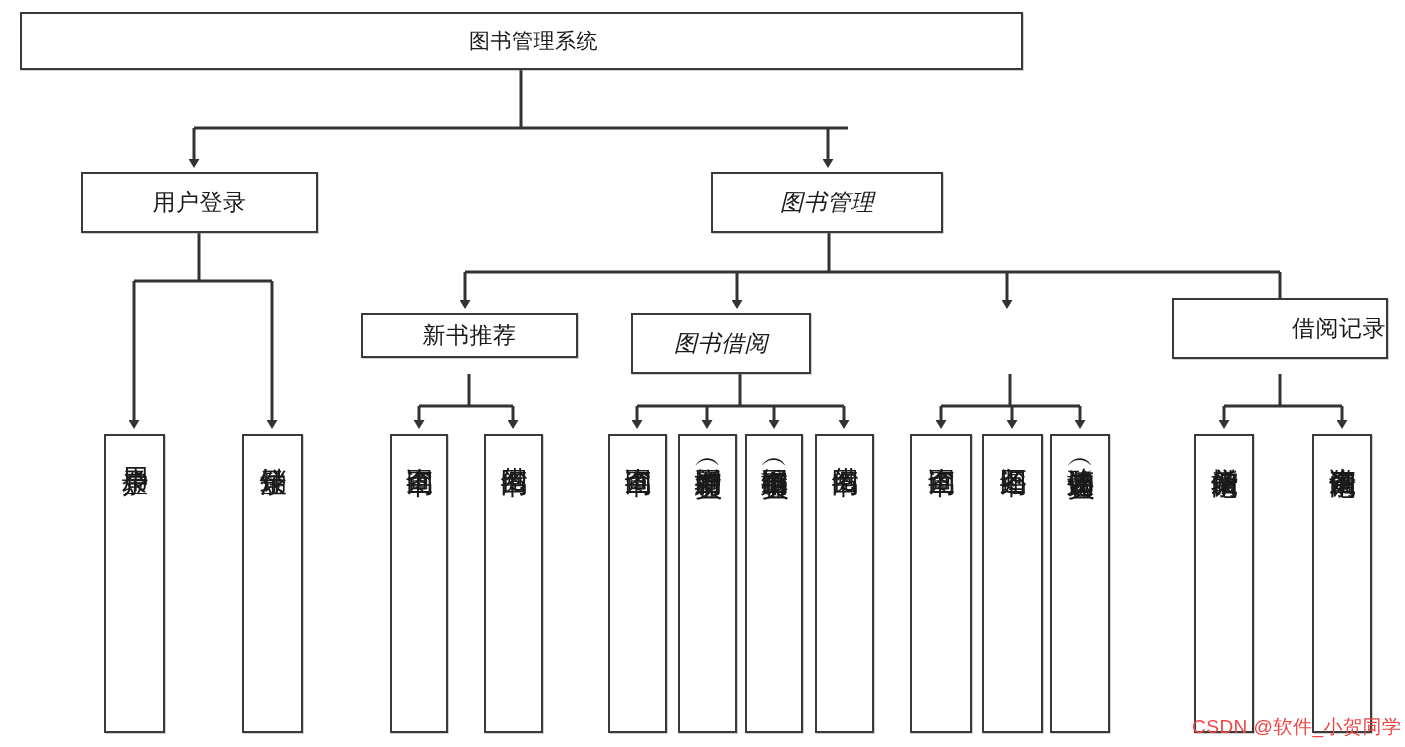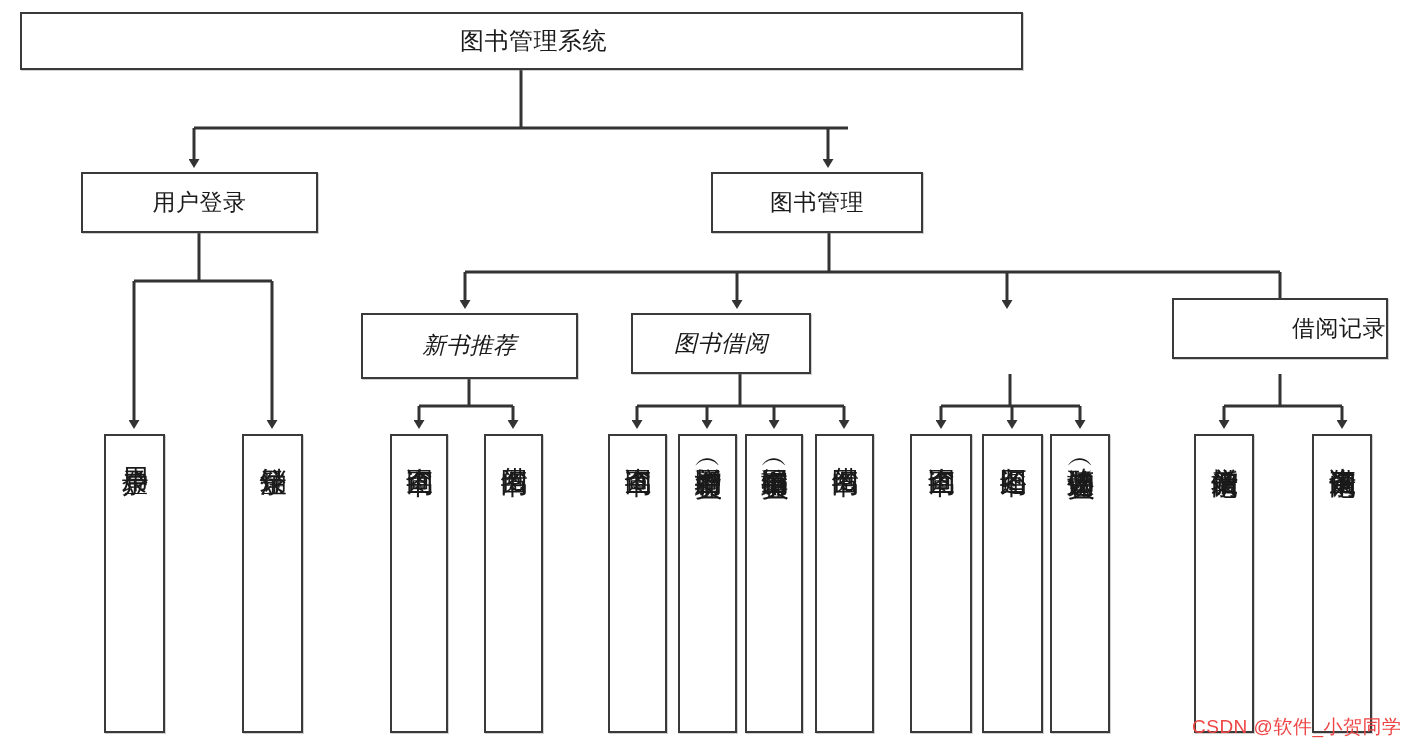--- a/index.html
+++ b/index.html
@@ -39,21 +39,21 @@
   .node .lbl {
     display: block;
     text-align: center;
     line-height: 1.18;
     letter-spacing: 0.5px;
   }
   .node.horiz .lbl {
     font-size: 23px;
   }
   .node.root .lbl {
-    font-size: 24px;
+    font-size: 21px;
     margin-left: 24px;
   }
   .node.vert {
     padding: 10px 0 0 0;
     align-items: flex-start;
   }
   .node.vert .lbl {
     writing-mode: vertical-rl;
     text-orientation: upright;
     font-size: 27px;
@@ -125,25 +125,25 @@
     </g>
   </svg>
 
   <div class="node root horiz" style="left:20px; top:12px; width:1003px; height:58px;">
     <span class="lbl">图书管理系统</span>
   </div>
 
   <div class="node horiz" style="left:81px; top:172px; width:237px; height:61px;">
     <span class="lbl">用户登录</span>
   </div>
-  <div class="node horiz" style="left:711px; top:172px; width:212px; height:61px;">
+  <div class="node horiz" style="left:711px; top:172px; width:232px; height:61px;font-style:italic;">
     <span class="lbl">图书管理</span>
   </div>
 
-  <div class="node horiz" style="left:361px; top:313px; width:217px; height:66px;font-style:italic;">
+  <div class="node horiz" style="left:361px; top:313px; width:217px; height:45px;">
     <span class="lbl">新书推荐</span>
   </div>
   <div class="node horiz" style="left:631px; top:313px; width:180px; height:61px;font-style:italic;">
     <span class="lbl">图书借阅</span>
   </div>
   <div class="node horiz" style="left:1172px; top:298px; width:216px; height:61px;justify-content:flex-end;">
     <span class="lbl">借阅记录</span>
   </div>
 
   <div class="node vert" style="left:104px; top:434px; width:61px; height:299px;">

